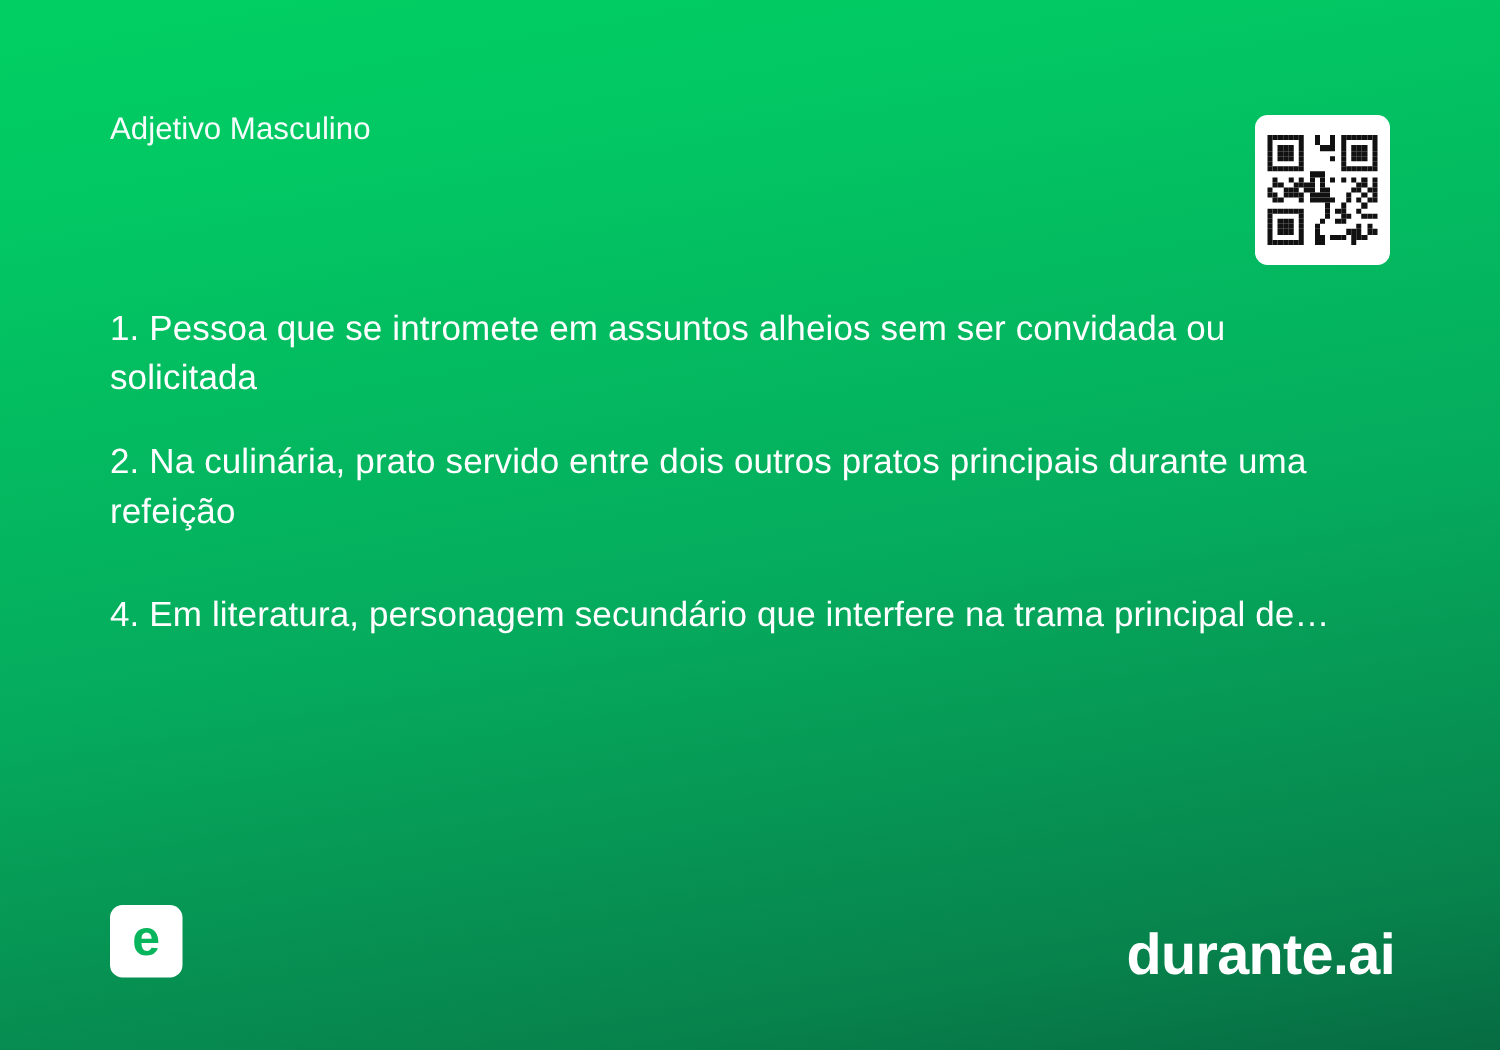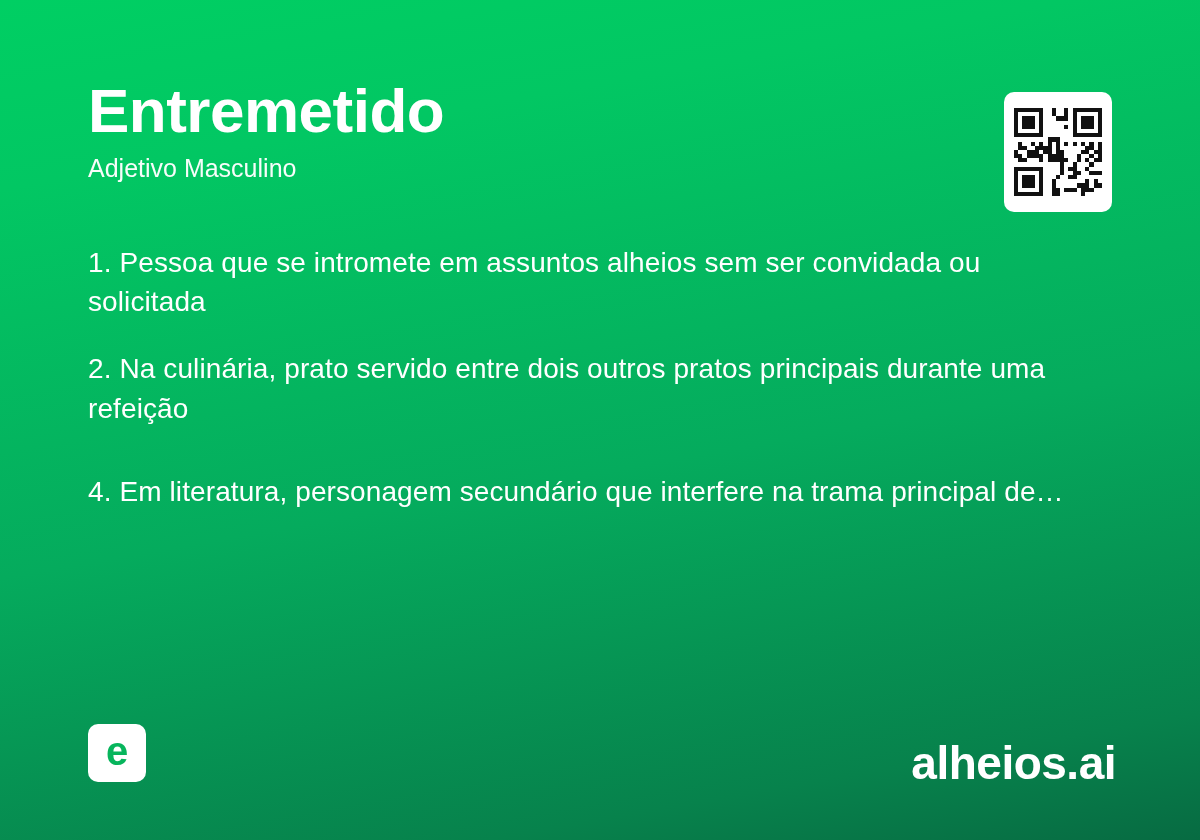--- a/index.html
+++ b/index.html
@@ -119,21 +119,20 @@
     letter-spacing: -0.5px;
     line-height: 1;
   }
 </style>
 </head>
 <body>
 
 <div class="card">
 
   <div class="header">
-    <h1 class="word">Entremetido</h1>
     <p class="pos">Adjetivo Masculino</p>
   </div>
 
   <div class="qr-box">
     <div class="qr-grid" id="qr-grid">
         <i class="on"></i>
         <i class="on"></i>
         <i class="on"></i>
         <i class="on"></i>
         <i class="on"></i>
@@ -579,15 +578,15 @@
   <div class="definitions" id="definitions">
       <p class="definition">1. Pessoa que se intromete em assuntos alheios sem ser convidada ou solicitada</p>
       <p class="definition">2. Na culinária, prato servido entre dois outros pratos principais durante uma refeição</p>
       <p class="definition">4. Em literatura, personagem secundário que interfere na trama principal de…</p>
     </div>
 
   <div class="logo-mark">
     <span>e</span>
   </div>
 
-  <div class="brand">alheios.ai</div>
+  <div class="brand">durante.ai</div>
 
 </div>
 
 </body></html>

